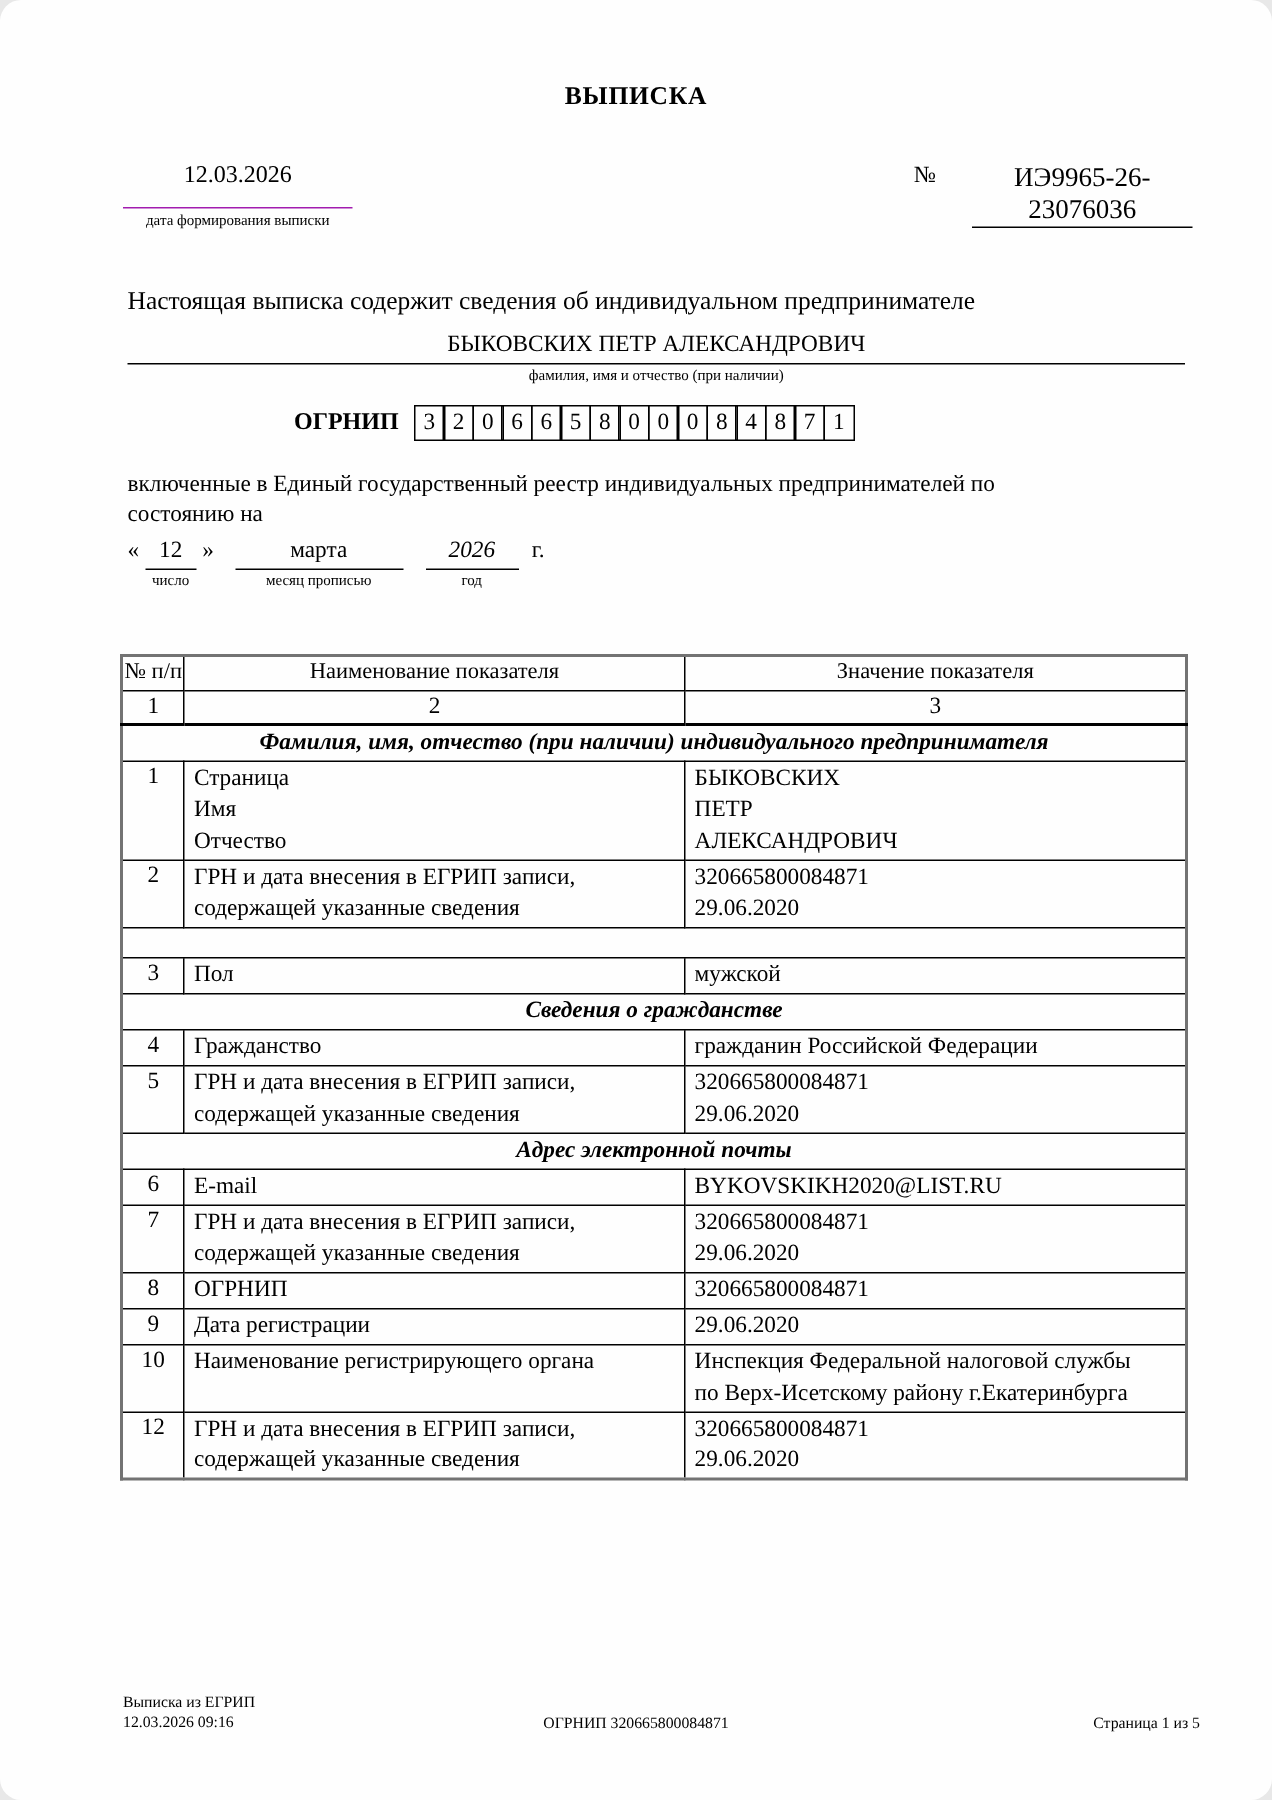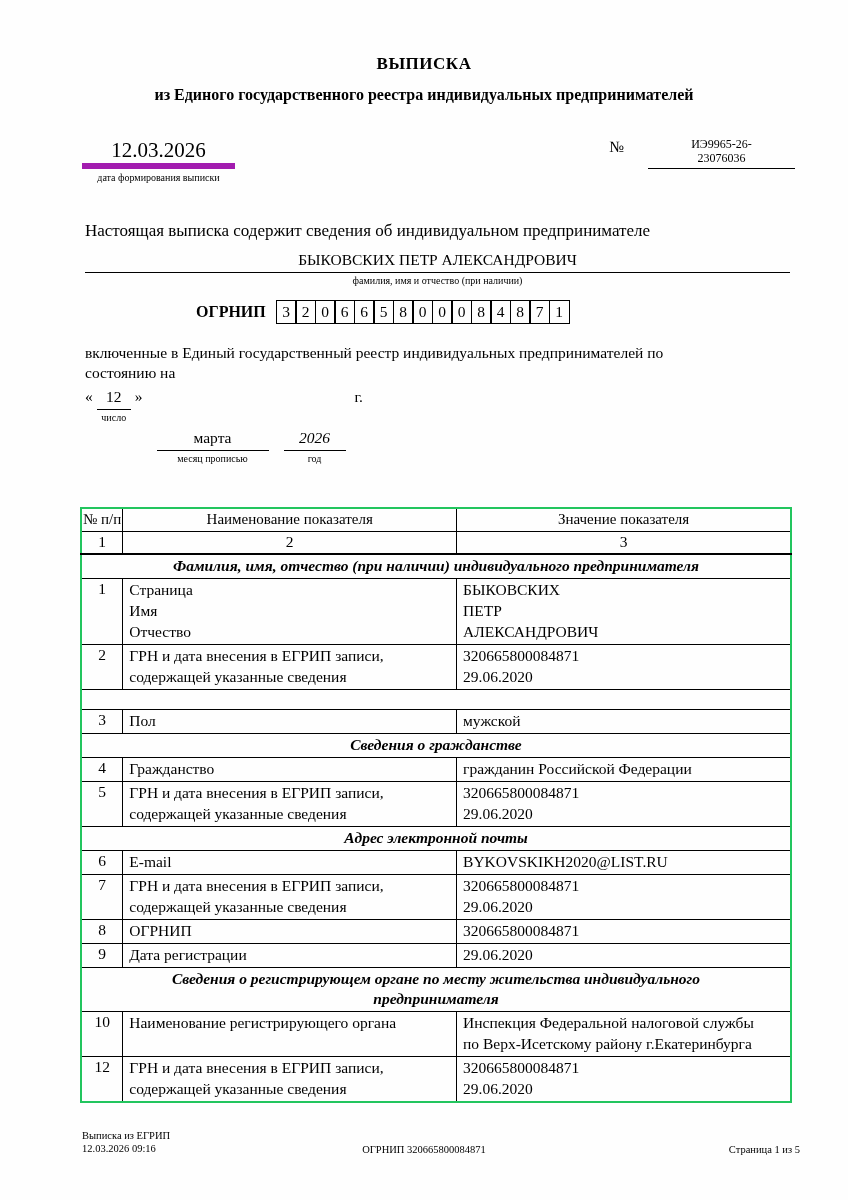--- a/index.html
+++ b/index.html
@@ -7,50 +7,51 @@
   body {
     width: 848px; height: 1200px;
     font-family: "Liberation Serif", "DejaVu Serif", serif;
     color: #000;
   }
   .sheet {
     position: relative;
     width: 848px; height: 1200px;
     background: #fefefe;
     overflow: hidden;
+    border-radius: 14px;
   }
   .title {
     padding-top: 54px;
     text-align: center;
     font-size: 17px; font-weight: bold;
     letter-spacing: 0.5px;
   }
   .subtitle {
     margin-top: 12px;
     text-align: center;
     font-size: 16px; font-weight: bold;
   }
   .hdr-fields {
     margin: 34px 53px 0 82px;
     display: flex;
     justify-content: space-between;
     align-items: flex-start;
   }
   .date-block { width: 153px; text-align: center; }
   .fd-value {
-    font-size: 21px;
+    font-size: 16px;
     height: 31px;
-    border-bottom: 6px solid #a21caf;
+    border-bottom: 1px solid #a21caf;
   }
   .fd-label { font-size: 10px; margin-top: 3px; }
   .num-block { display: flex; align-items: flex-start; }
   .num-sign { font-size: 15.5px; margin-right: 24px; }
   .num-value {
     width: 147px;
-    font-size: 12px;
+    font-size: 18px;
     line-height: 1.15;
     text-align: center;
     white-space: pre-line;
     padding-bottom: 2px;
     border-bottom: 1px solid #000;
   }
   .intro { margin: 38px 60px 0 85px; font-size: 17px; }
   .name-wrap { margin: 10px 58px 0 85px; text-align: center; }
   .person-name {
     font-size: 15.5px;
@@ -72,39 +73,39 @@
     font-size: 15.5px;
   }
   .digit-cell:first-child { margin-left: 0; }
   .statement {
     margin: 19px 60px 0 85px;
     font-size: 15.5px; line-height: 1.27;
     white-space: pre-line;
   }
   .date-line { margin: 5px 0 0 85px; display: flex; align-items: flex-start; }
   .dl-quote { font-size: 15.5px; line-height: 19px; }
-  .dl-field { display: inline-flex; flex-direction: column; text-align: center; margin-top: 41px; }
+  .dl-field { display: inline-flex; flex-direction: column; text-align: center; }
   .dl-top {
     font-size: 15.5px; line-height: 19px;
     border-bottom: 1px solid #000;
     padding: 0 6px 3px;
   }
   .dl-label { font-size: 10px; margin-top: 2px; }
   .dl-day { margin: 0 4px; }
   .dl-day .dl-top { min-width: 34px; }
   .dl-month { margin-left: 14px; }
   .dl-month .dl-top { min-width: 112px; }
   .dl-year { margin-left: 15px; }
   .dl-year .dl-top { min-width: 62px; font-style: italic; }
   .dl-suffix { font-size: 15.5px; line-height: 19px; margin-left: 9px; }
   .table-wrap { margin: 43px 56px 0 80px; }
   table.indicators {
     border-collapse: collapse;
     width: 712px;
-    border: 2px solid #22c55e;
+    border: 2px solid #737373;
     font-size: 15.5px;
   }
   table.indicators th, table.indicators td {
     border: 1px solid #000;
     vertical-align: top;
   }
   table.indicators thead th {
     font-weight: normal;
     text-align: center;
     padding: 2px 1px 3px;
@@ -136,21 +137,20 @@
   .f-left { position: absolute; left: 82px; bottom: 0; line-height: 1.25; }
   .f-center { position: absolute; left: 50%; transform: translateX(-50%); bottom: 0; }
   .f-right { position: absolute; right: 48px; bottom: 0; }
 </style>
 </head>
 <body>
 
 <div class="sheet">
 
   <div class="title">ВЫПИСКА</div>
-  <div class="subtitle">из Единого государственного реестра индивидуальных предпринимателей</div>
 
   <div class="hdr-fields">
     <div class="date-block">
       <div class="fd-value">12.03.2026</div>
       <div class="fd-label">дата формирования выписки</div>
     </div>
     <div class="num-block">
       <div class="num-sign">№</div>
       <div class="num-value">ИЭ9965-26-
 23076036</div>
@@ -287,23 +287,20 @@
             <td class="num">8</td>
             <td class="nm">ОГРНИП</td>
             <td class="val">320665800084871</td>
           </tr>
           <tr>
             <td class="num">9</td>
             <td class="nm">Дата регистрации</td>
             <td class="val">29.06.2020</td>
           </tr>
           <tr>
-            <td colspan="3" class="section-td">Сведения о регистрирующем органе по месту жительства индивидуального предпринимателя</td>
-          </tr>
-          <tr>
             <td class="num">10</td>
             <td class="nm">Наименование регистрирующего органа</td>
             <td class="val">Инспекция Федеральной налоговой службы
 по Верх-Исетскому району г.Екатеринбурга</td>
           </tr>
           <tr>
             <td class="num">12</td>
             <td class="nm">ГРН и дата внесения в ЕГРИП записи,
 содержащей указанные сведения</td>
             <td class="val">320665800084871

